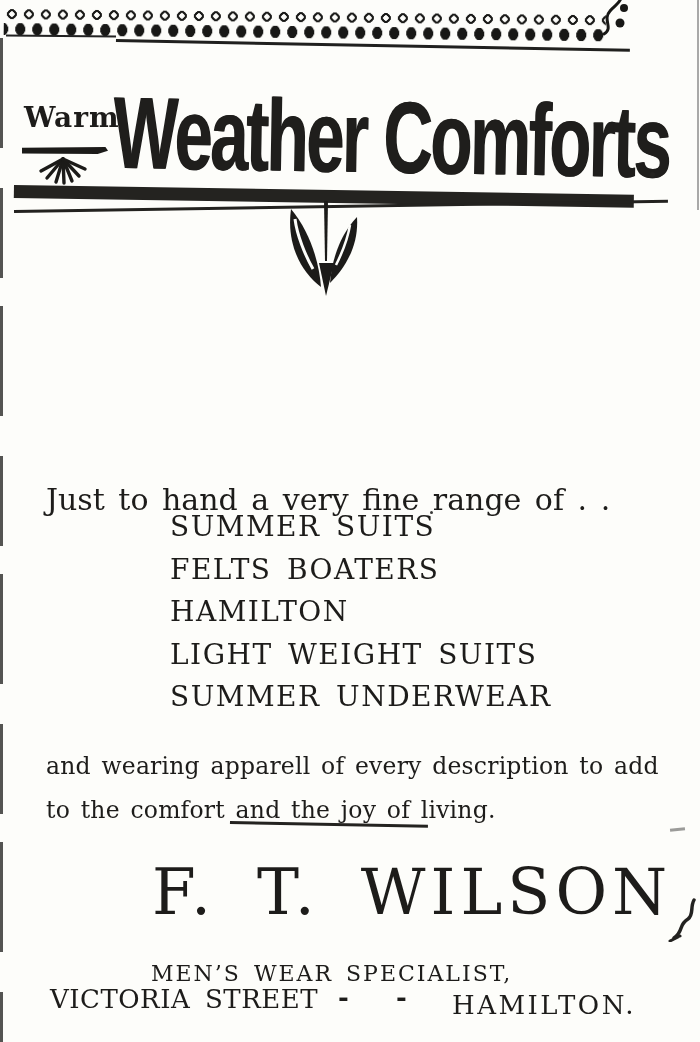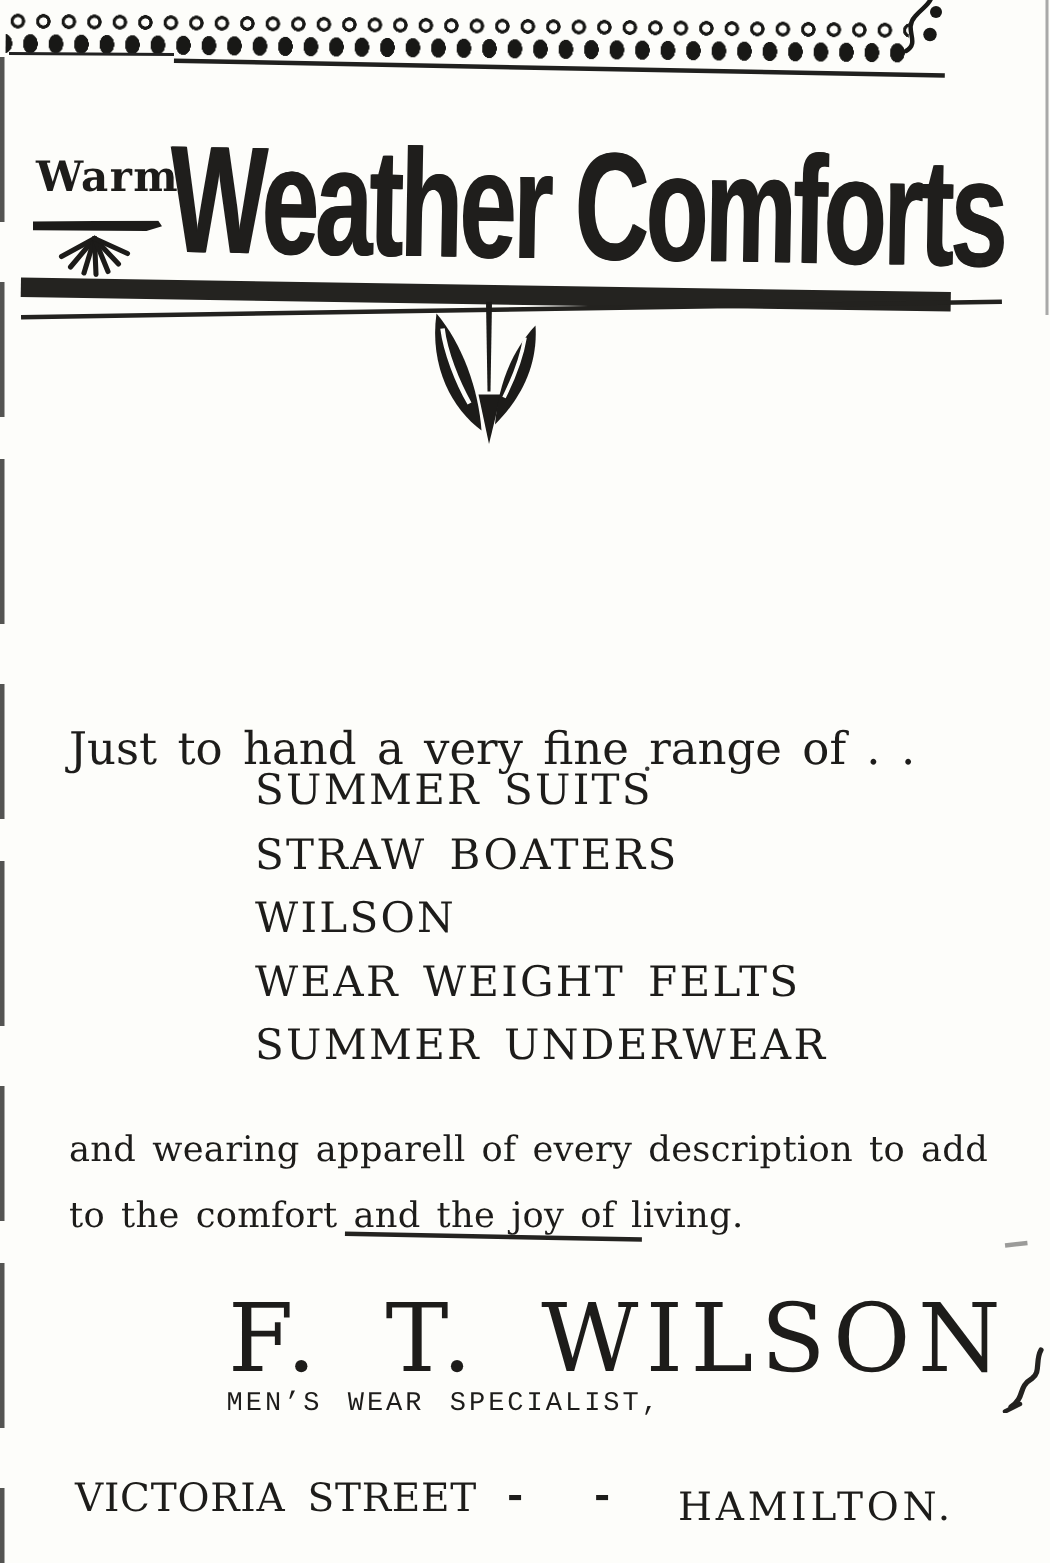--- a/index.html
+++ b/index.html
@@ -40,21 +40,21 @@
   
   .copy{font-size:23.5px;line-height:44px;white-space:pre-line;letter-spacing:0.2px;word-spacing:3px;}
   .intro{left:46px;top:352px;width:630px;}
   .range{left:46px;top:448px;width:630px;font-size:30px;line-height:44px;word-spacing:4px;}
   .items{left:170px;top:506px;font-size:28px;line-height:42.5px;letter-spacing:1.5px;word-spacing:5px;list-style:none;margin:0;padding:0;}
   .outro{left:46px;top:720px;width:630px;}
 
   
   .divider{left:230px;top:821px;width:198px;height:3px;background:#242320;transform:rotate(1.1deg);transform-origin:left top;}
   .proprietor{left:112px;top:858px;font-size:63px;line-height:70px;letter-spacing:5px;word-spacing:16px;white-space:nowrap;margin-left:40px;}
-  .specialty{left:151px;top:926px;font-size:18px;letter-spacing:2px;word-spacing:4px;white-space:nowrap;font-family:Liberation Mono, monospace;}
+  .specialty{left:151px;top:961px;font-size:22px;letter-spacing:2px;word-spacing:4px;white-space:nowrap;}
   .street{left:50px;top:984px;font-size:26px;letter-spacing:0.5px;word-spacing:6px;white-space:nowrap;}
   .dash{font-size:26px;font-weight:700;}
   .dash1{left:338px;top:982px;}
   .dash2{left:396px;top:982px;}
   .city{left:452px;top:990px;font-size:26px;letter-spacing:2.5px;white-space:nowrap;}
 
   
   .edge-left{left:0;top:38px;width:3px;height:1004px;opacity:.8;
     background:repeating-linear-gradient(180deg,#2a2a28 0 110px,rgba(0,0,0,0) 110px 150px,#2a2a28 150px 240px,rgba(0,0,0,0) 240px 268px);}
   .edge-right{left:697px;top:0;width:2px;height:210px;background:#555;opacity:.5;}
@@ -108,23 +108,23 @@
       </g>
       <path d="M35,68 C27,54 19,34 17,18" stroke="#fdfdfa" stroke-width="3" fill="none"></path>
       <path d="M58,64 C64,52 70,36 72,24" stroke="#fdfdfa" stroke-width="2.5" fill="none"></path>
     </svg>
   </div>
 
   <p class="abs range">Just to hand a very fine range of . .</p>
 
   <ul class="abs items">
     <li>SUMMER SUITS</li>
-    <li>STRAW BOATERS</li>
-    <li>WILSON</li>
-    <li>WEAR WEIGHT FELTS</li>
+    <li>FELTS BOATERS</li>
+    <li>HAMILTON</li>
+    <li>LIGHT WEIGHT SUITS</li>
     <li>SUMMER UNDERWEAR</li>
   </ul>
 
   <p class="abs copy outro">and wearing apparell of every description to add
 to the comfort and the joy of living.</p>
 
   <div class="abs divider"></div>
   <div class="abs proprietor">F. T. WILSON</div>
   <div class="abs specialty">MEN’S WEAR SPECIALIST,</div>
   <div class="abs street">VICTORIA STREET</div>

